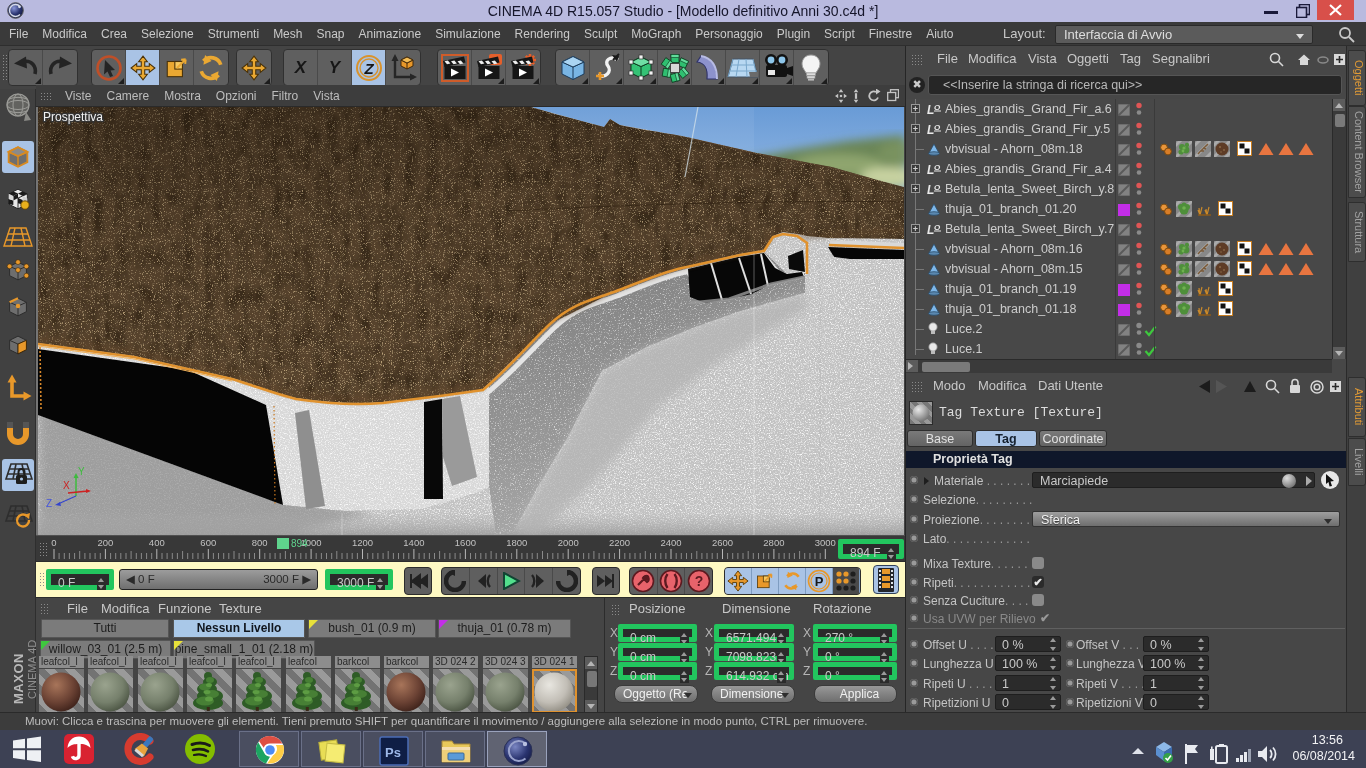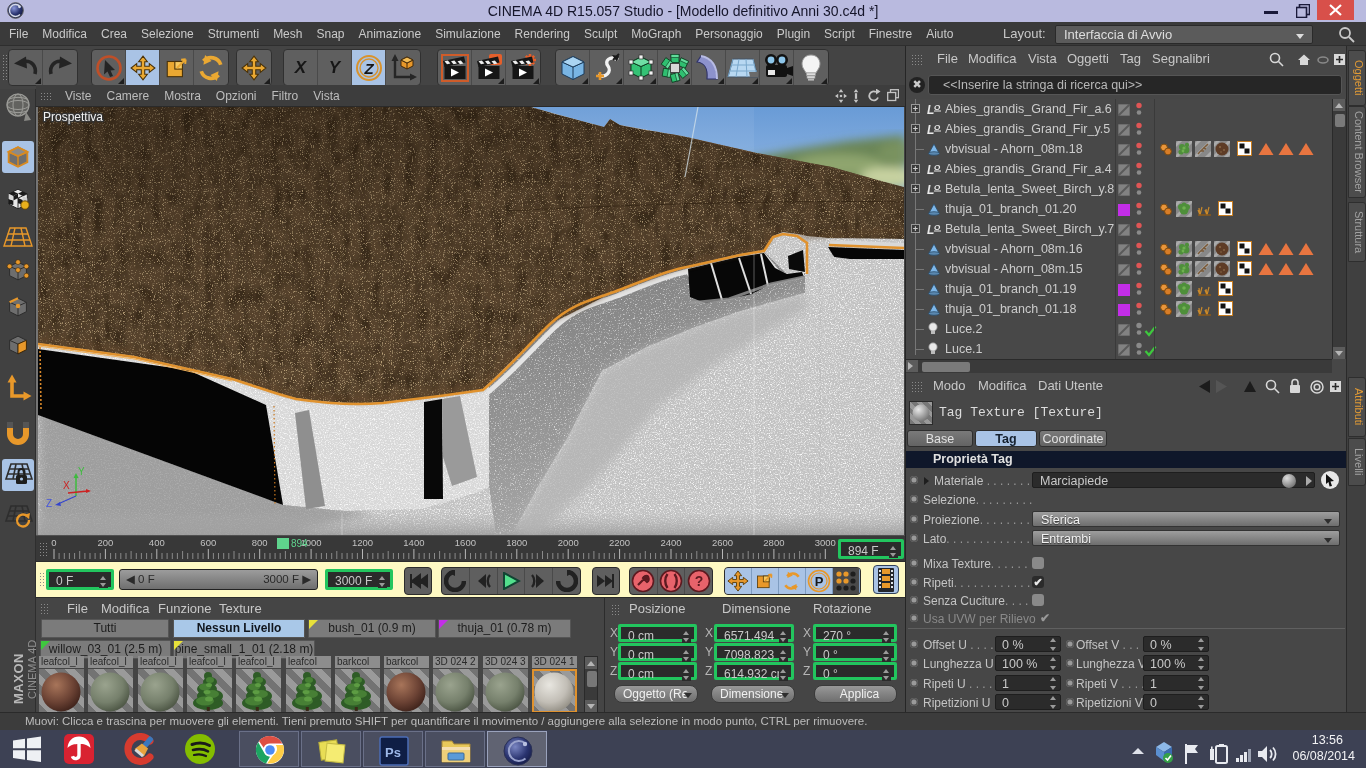--- a/index.html
+++ b/index.html
@@ -36,21 +36,21 @@
 
 #materials{left:36px;top:597px;width:568px;height:115px;background:#454545;border-top:1px solid #2c2c2c;}
 #coords{left:604px;top:597px;width:301px;height:115px;background:#454545;border-top:1px solid #2c2c2c;border-left:1px solid #2c2c2c;}
 
 #statusbar{left:0;top:712px;width:1366px;height:18px;background:#3c3c3c;border-top:1px solid #2a2a2a;color:#bcbcbc;font-size:11.5px;line-height:17px;}
 
 #rightcol{left:905px;top:46px;width:461px;height:666px;background:#474747;border-left:1px solid #262626;}
 
 #taskbar{left:0;top:730px;width:1366px;height:38px;background:#3d4154;}
 
-.spin{position:absolute;background:#2b2b2b;border:3px solid #22c55e;border-radius:2px;color:#c9c9c9;font-size:12px;}
+.spin{position:absolute;background:#2b2b2b;border:5px solid #22c55e;border-radius:2px;color:#c9c9c9;font-size:12px;}
 .spin span{position:absolute;left:7px;top:2px;}
 .spin .ud{position:absolute;right:3px;top:3px;width:9px;height:13px;background:
  linear-gradient(#2b2b2b,#2b2b2b);}
 .spin .ud:before{content:"";position:absolute;left:1px;top:1px;border-left:3.5px solid transparent;border-right:3.5px solid transparent;border-bottom:4.5px solid #9a9a9a;}
 .spin .ud:after{content:"";position:absolute;left:1px;bottom:1px;border-left:3.5px solid transparent;border-right:3.5px solid transparent;border-top:4.5px solid #9a9a9a;}
 #rangebar{left:83px;top:7px;width:199px;height:21px;background:linear-gradient(#9c9c9c,#6f6f6f);border:1px solid #222;border-radius:3px;color:#2a2a2a;font-size:11.5px;line-height:19px;padding:0 6px;}
 .pbtn{position:absolute;top:5px;width:28px;height:28px;background:#5f5f5f;border:1px solid #2c2c2c;border-radius:4px;display:flex;align-items:center;justify-content:center;}
 .pgrp{position:absolute;top:5px;height:28px;background:#5f5f5f;border:1px solid #2c2c2c;border-radius:4px;display:flex;overflow:hidden;}
 .pcell{flex:1;display:flex;align-items:center;justify-content:center;border-right:1px solid #4a4a4a;}
 .pcell:last-child{border-right:none;}
@@ -1764,24 +1764,20 @@
           <b class="bull"></b>
           <span class="albl">Proiezione<i class="ldr">. . . . . . . .</i></span>
           <div class="addl" style="left:126px;width:308px;">
             <span>Sferica</span>
             <b class="dna" style="right:7px;top:7px;"></b>
           </div>
         </div>
 <div class="abs arow" style="top:155px">
           <b class="bull"></b>
           <span class="albl">Lato<i class="ldr">. . . . . . . . . . . . .</i></span>
-          <div class="addl" style="left:126px;width:308px;">
-            <span>Entrambi</span>
-            <b class="dna" style="right:7px;top:7px;"></b>
-          </div>
         </div>
 <div class="abs arow" style="top:180px">
           <b class="bull"></b>
           <span class="albl">Mixa Texture<i class="ldr">. . . . . .</i></span>
           <b class="chk"></b>
         </div>
 <div class="abs arow" style="top:199px">
           <b class="bull"></b>
           <span class="albl">Ripeti<i class="ldr">. . . . . . . . . . . .</i></span>
           <b class="chk on">✔</b>

